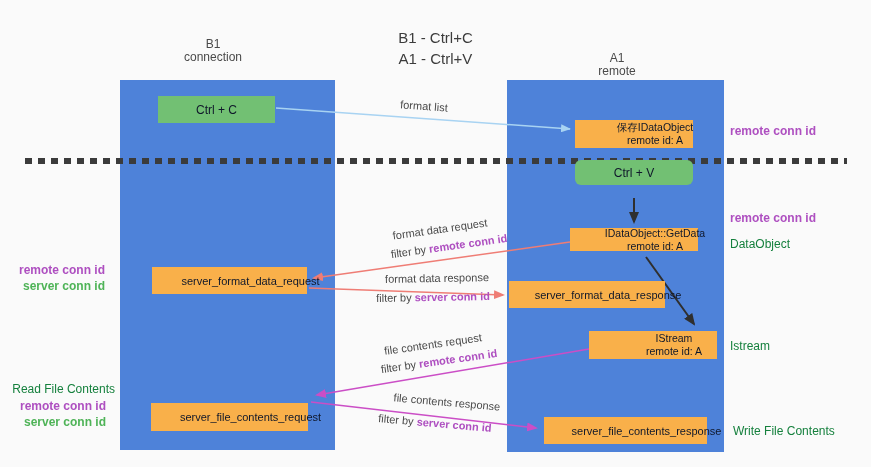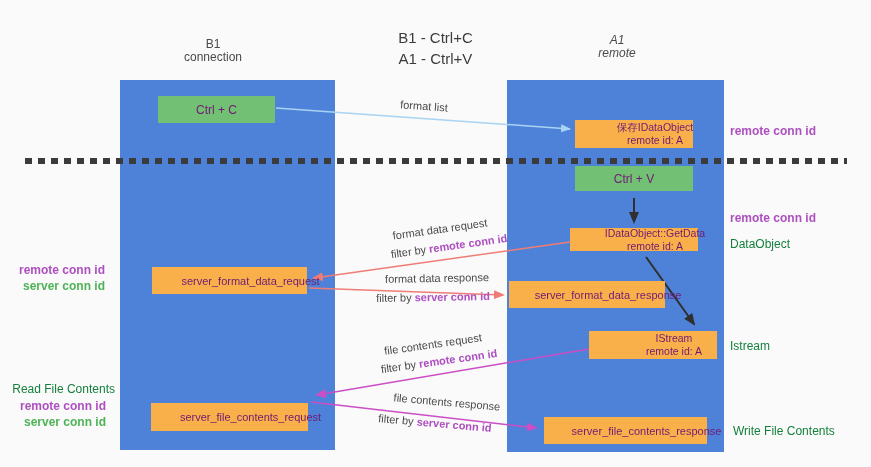--- a/index.html
+++ b/index.html
@@ -8,21 +8,21 @@
     position:relative; width:871px; height:467px;
     background:#fafafa; font-family:"Liberation Sans", sans-serif;
     overflow:hidden;
   }
   .title { position:absolute; left:0; top:7px; width:100%; text-align:center;
            font-size:15px; line-height:21px; color:#3c3c3c;margin-top:20px; }
   .colhead { position:absolute; text-align:center; font-size:12px; line-height:13px; color:#4a4a4a; }
   .lifeline { position:absolute; background:#4e82d9; }
   .overlay { position:absolute; left:0; top:0; }
   .box { position:absolute; display:flex; flex-direction:column; align-items:center;
-         justify-content:center; color:#701a75; text-align:center; white-space:nowrap; }
+         justify-content:center; color:#0f172a; text-align:center; white-space:nowrap; }
   .green  { background:#72c073; }
   .orange { background:#f9b04a;padding-left:42px; }
   .fs12 { font-size:12px; }
   .fs11 { font-size:11px; }
   .two  { font-size:10.5px; line-height:13px; }
   .alabel { position:absolute; font-size:11px; color:#4a4a4a; white-space:nowrap; }
   .ann { position:absolute; font-size:12px; color:#15803d; white-space:nowrap; }
   .ann-group { position:absolute; text-align:right; font-size:12px; line-height:16px; white-space:nowrap; }
   .purple { color:#ae4fc0; font-weight:bold; }
   .greentext { color:#4eb357; font-weight:bold; }
@@ -34,21 +34,21 @@
 
   <div class="title">
     <div>B1 - Ctrl+C</div>
     <div>A1 - Ctrl+V</div>
   </div>
 
   <div class="colhead" style="left:163px;top:38px;width:100px;">
     <div>B1</div>
     <div>connection</div>
   </div>
-  <div class="colhead" style="left:567px;top:34px;width:100px;font-style:italic;">
+  <div class="colhead" style="left:567px;top:52px;width:100px;">
     <div>A1</div>
     <div>remote</div>
   </div>
 
   <div class="lifeline" style="left:120px;top:80px;width:215px;height:370px;"></div>
   <div class="lifeline" style="left:507px;top:80px;width:217px;height:372px;"></div>
 
   <svg class="overlay" width="871" height="467" viewBox="0 0 871 467">
     <defs>
       <marker id="mk-blue" markerUnits="userSpaceOnUse" markerWidth="10" markerHeight="8" refX="9" refY="4" orient="auto">
@@ -78,21 +78,21 @@
 
   <div class="box green fs12" style="left:158px;top:96px;width:117px;height:27px;">
     <span>Ctrl + C</span>
   </div>
 
   <div class="box orange two" style="left:575px;top:120px;width:118px;height:28px;">
     <div>保存IDataObject</div>
     <div>remote id: A</div>
   </div>
 
-  <div class="box green fs12" style="left:575px;top:166px;width:118px;height:25px;">
+  <div class="box green fs12" style="left:575px;top:160px;width:118px;height:25px;border-radius:6px;">
     <span>Ctrl + V</span>
   </div>
 
   <div class="box orange two" style="left:570px;top:228px;width:128px;height:23px;">
     <div>IDataObject::GetData</div>
     <div>remote id: A</div>
   </div>
 
   <div class="box orange fs11" style="left:152px;top:267px;width:155px;height:27px;">
     <span>server_format_data_request</span>

